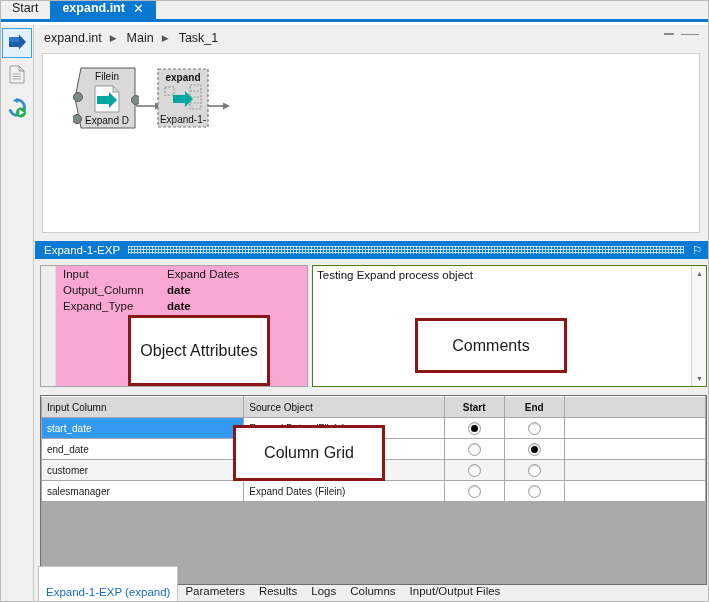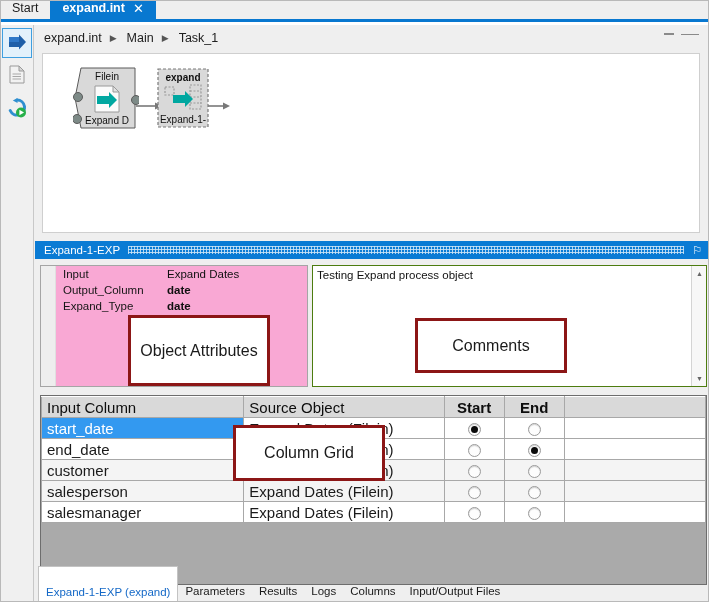--- a/index.html
+++ b/index.html
@@ -257,21 +257,21 @@
   }
   table.grid {
     border-collapse: collapse;
     width: 665px;
     table-layout: fixed;
     background: #ffffff;
   }
   table.grid th, table.grid td {
     border: 1px solid #a8a8a8;
     height: 21px;
-    font-size: 15px;
+    font-size: 10px;
     padding: 0 0 0 5px;
     box-sizing: border-box;
     font-weight: normal;
     text-align: left;
     overflow: hidden;
     white-space: nowrap;
   }
   table.grid th {
     background: #d9d9d9;
     color: #0d0d0d;
@@ -509,27 +509,20 @@
           <td class="ctr"><span class="radio on"></span></td>
           <td></td>
         </tr>
         <tr class="alt">
           <td class="namecell">customer</td>
           <td>Expand Dates (Filein)</td>
           <td class="ctr"><span class="radio"></span></td>
           <td class="ctr"><span class="radio"></span></td>
           <td></td>
         </tr>
-        <tr class="alt">
-          <td class="namecell">salesperson</td>
-          <td>Expand Dates (Filein)</td>
-          <td class="ctr"><span class="radio"></span></td>
-          <td class="ctr"><span class="radio"></span></td>
-          <td></td>
-        </tr>
         <tr>
           <td class="namecell">salesmanager</td>
           <td>Expand Dates (Filein)</td>
           <td class="ctr"><span class="radio"></span></td>
           <td class="ctr"><span class="radio"></span></td>
           <td></td>
         </tr>
       </tbody>
     </table>
 

